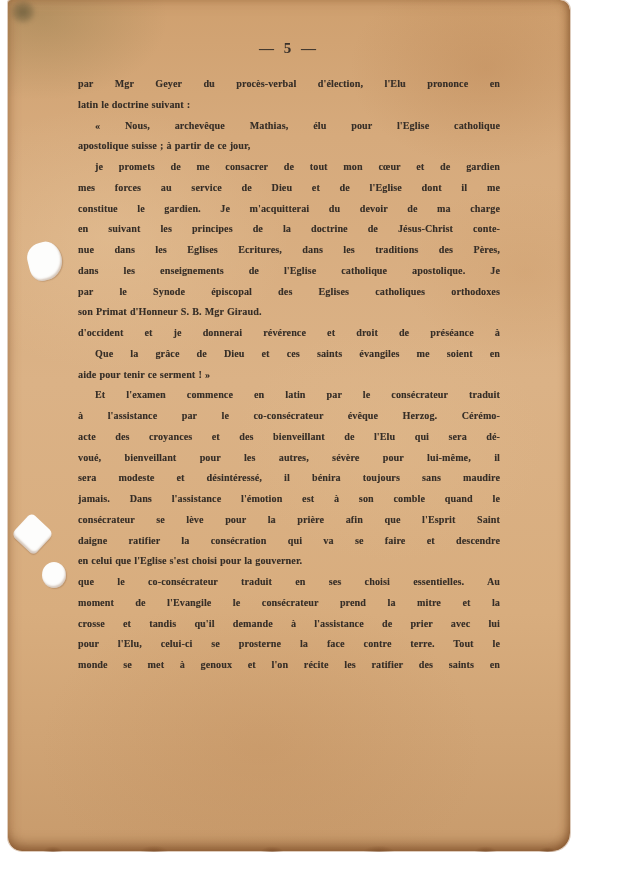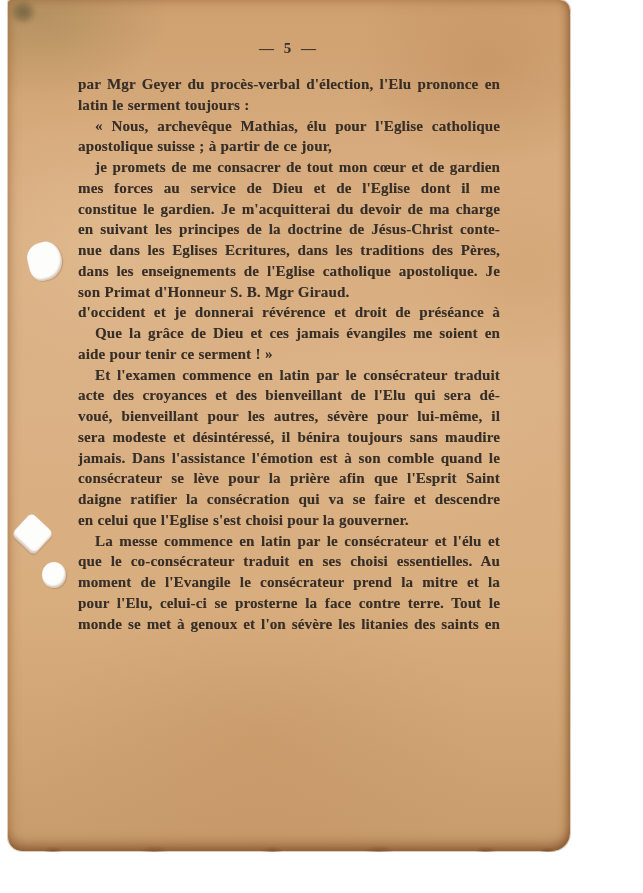--- a/index.html
+++ b/index.html
@@ -60,21 +60,21 @@
     left: 70px; top: 40px; width: 422px;
     text-align: center;
     font-size: 15px; font-weight: 700;
     letter-spacing: 3px;
     color: #38302a;
   }
   .textblock {
     position: absolute;
     left: 70px; top: 74px; width: 422px;
     color: #362e27;
-    font-size: 15px;
+    font-size: 10px;
     font-weight: 700;
     letter-spacing: 0.15px;
     word-spacing: 0.4px;
   }
   .line {
     height: 20.75px;
     line-height: 20.75px;
     overflow: hidden;
     white-space: normal;
     text-shadow: 0.3px 0.3px 0 rgba(54,46,39,.35);
@@ -99,42 +99,44 @@
 
 <div class="scan">
   <div class="paper">
     <div class="corner-smudge"></div>
     <div class="hole hole-tear"></div>
     <div class="hole hole-diamond"></div>
     <div class="hole hole-circle"></div>
     <div class="pageno">— 5 —</div>
     <div class="textblock">
         <div class="line just">par Mgr Geyer du procès-verbal d'élection, l'Elu prononce en</div>
-        <div class="line">latin le serment toujours :</div>
+        <div class="line">latin le doctrine suivant :</div>
         <div class="line indent just">« Nous, archevêque Mathias, élu pour l'Eglise catholique</div>
         <div class="line">apostolique suisse ; à partir de ce jour,</div>
         <div class="line indent just">je promets de me consacrer de tout mon cœur et de gardien</div>
         <div class="line just">mes forces au service de Dieu et de l'Eglise dont il me</div>
         <div class="line just">constitue le gardien. Je m'acquitterai du devoir de ma charge</div>
         <div class="line just">en suivant les principes de la doctrine de Jésus-Christ conte-</div>
         <div class="line just">nue dans les Eglises Ecritures, dans les traditions des Pères,</div>
         <div class="line just">dans les enseignements de l'Eglise catholique apostolique. Je</div>
+        <div class="line just">par le Synode épiscopal des Eglises catholiques orthodoxes</div>
         <div class="line">son Primat d'Honneur S. B. Mgr Giraud.</div>
         <div class="line just">d'occident et je donnerai révérence et droit de préséance à</div>
-        <div class="line indent just">Que la grâce de Dieu et ces jamais évangiles me soient en</div>
+        <div class="line indent just">Que la grâce de Dieu et ces saints évangiles me soient en</div>
         <div class="line">aide pour tenir ce serment ! »</div>
         <div class="line indent just">Et l'examen commence en latin par le consécrateur traduit</div>
+        <div class="line just">à l'assistance par le co-consécrateur évêque Herzog. Cérémo-</div>
         <div class="line just">acte des croyances et des bienveillant de l'Elu qui sera dé-</div>
         <div class="line just">voué, bienveillant pour les autres, sévère pour lui-même, il</div>
         <div class="line just">sera modeste et désintéressé, il bénira toujours sans maudire</div>
         <div class="line just">jamais. Dans l'assistance l'émotion est à son comble quand le</div>
         <div class="line just">consécrateur se lève pour la prière afin que l'Esprit Saint</div>
         <div class="line just">daigne ratifier la consécration qui va se faire et descendre</div>
         <div class="line">en celui que l'Eglise s'est choisi pour la gouverner.</div>
-        <div class="line indent just">La messe commence en latin par le consécrateur et l'élu et</div>
         <div class="line just">que le co-consécrateur traduit en ses choisi essentielles. Au</div>
         <div class="line just">moment de l'Evangile le consécrateur prend la mitre et la</div>
+        <div class="line just">crosse et tandis qu'il demande à l'assistance de prier avec lui</div>
         <div class="line just">pour l'Elu, celui-ci se prosterne la face contre terre. Tout le</div>
-        <div class="line just">monde se met à genoux et l'on sévère les litanies des saints en</div>
+        <div class="line just">monde se met à genoux et l'on récite les ratifier des saints en</div>
       </div>
     <div class="edge-fray"></div>
   </div>
 </div>
 
 </body></html>

